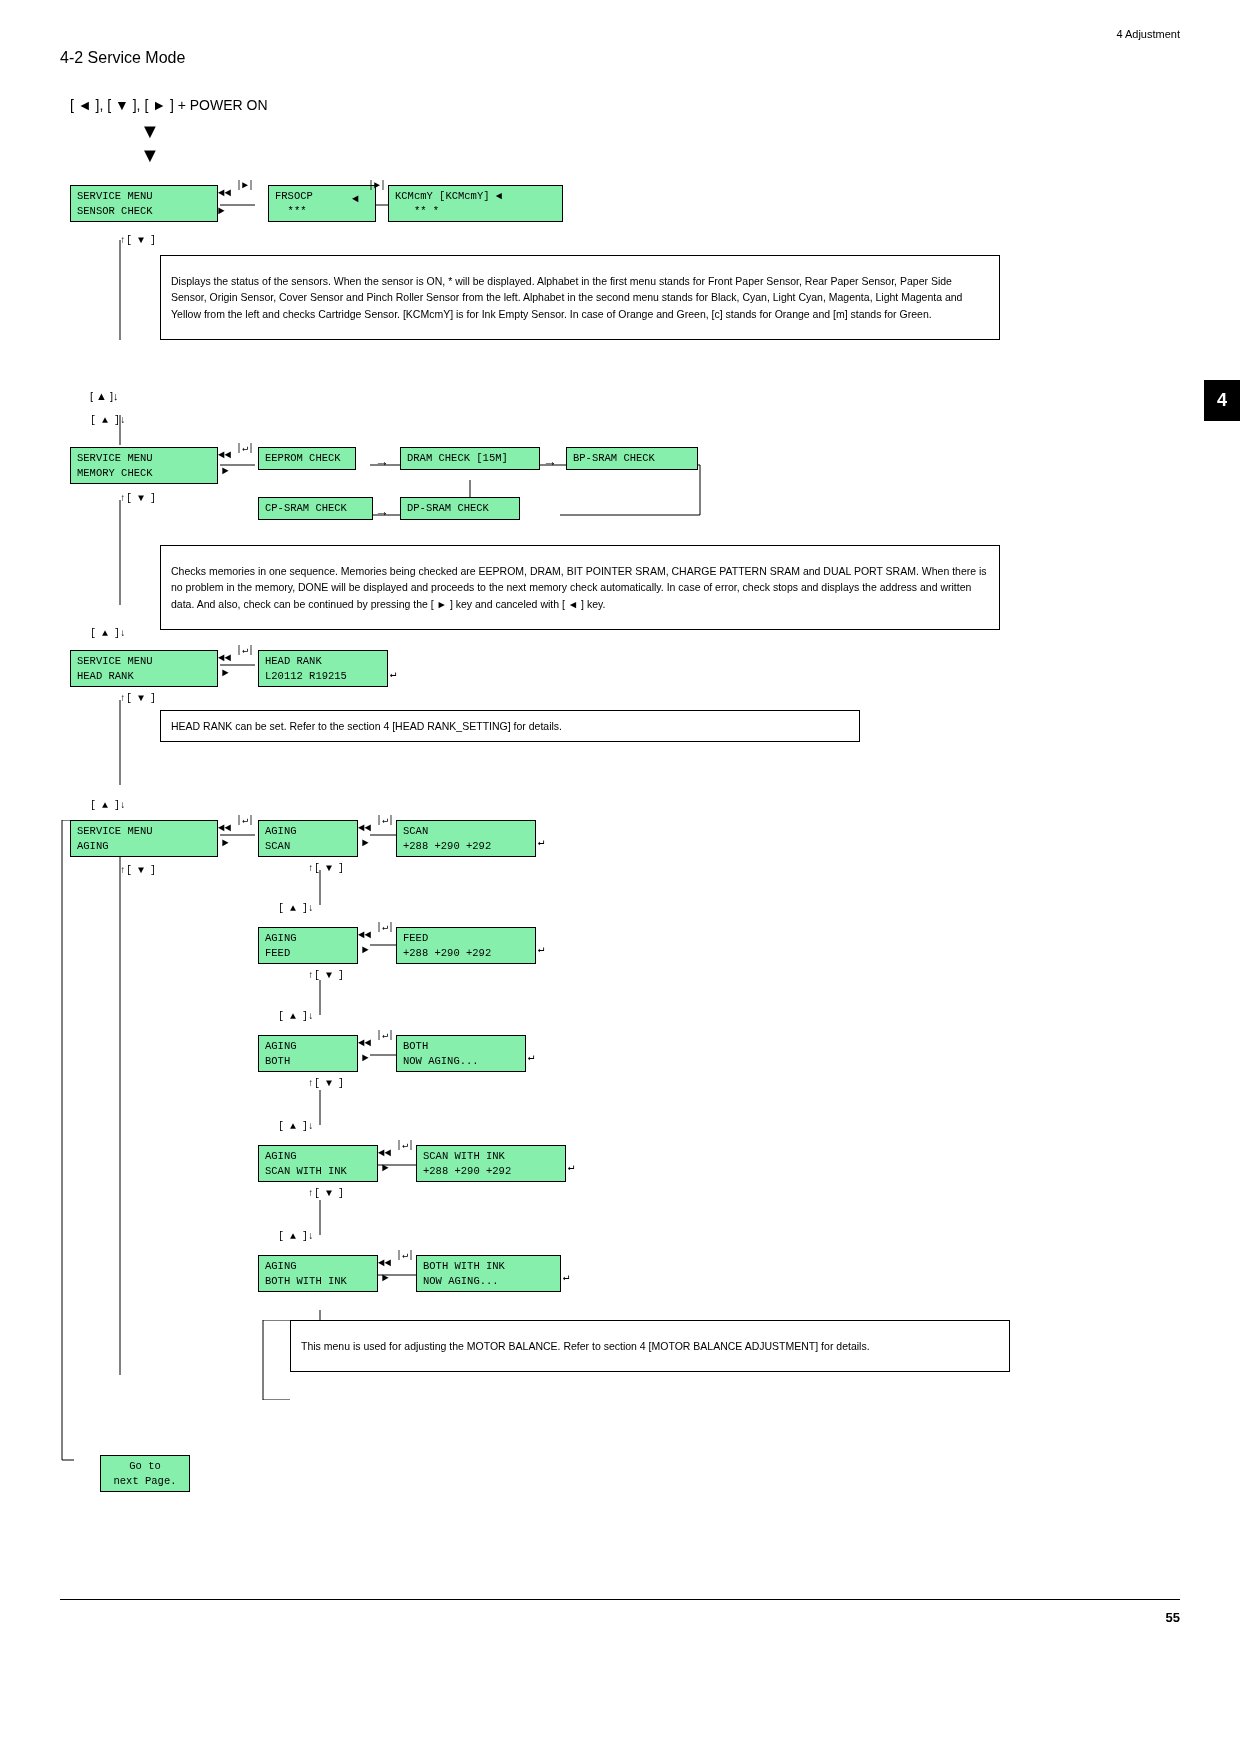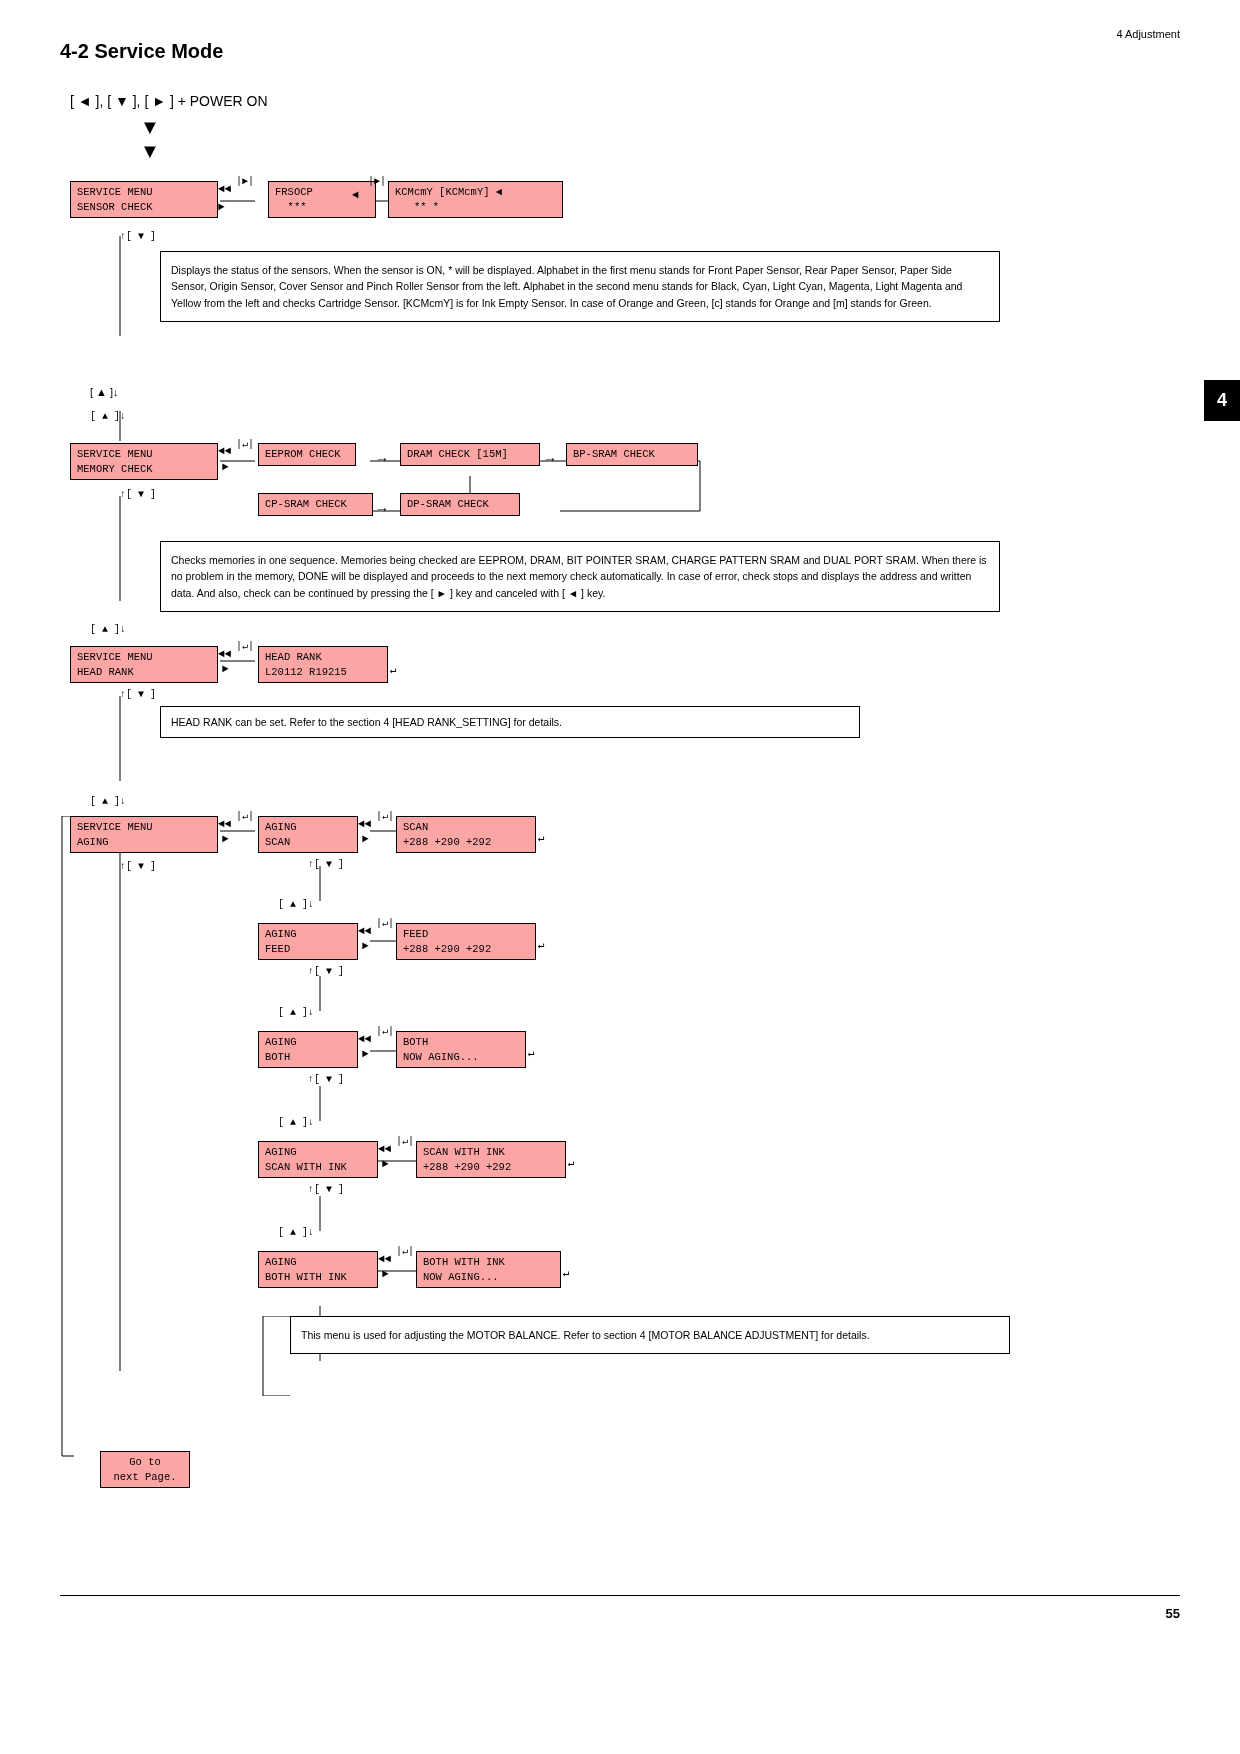--- a/index.html
+++ b/index.html
@@ -35,23 +35,24 @@
       text-align: center;
     }
     .page-number {
       position: absolute;
       bottom: 30px;
       right: 60px;
       font-size: 13px;
       font-weight: bold;
     }
     h1 {
-      font-size: 20px;
-      font-weight: bold;
+      font-size: 16px;
+      font-weight: normal;
       margin-bottom: 30px;
+      margin-top: 9px;
     }
     .power-on-line {
       font-size: 14px;
       margin-bottom: 6px;
       margin-left: 10px;
     }
     .menu-key-line {
       font-size: 14px;
       margin-left: 60px;
       margin-bottom: 4px;
@@ -64,21 +65,21 @@
       height: 1420px;
       margin-top: 8px;
     }
 
     .diag-box {
       position: absolute;
       border: 1px solid #000;
       font-family: 'Courier New', monospace;
       font-size: 10.5px;
       padding: 3px 6px;
-      background: #fca5a5;
+      background: #86efac;
       white-space: pre;
       line-height: 1.4;
     }
 
     .diag-text {
       position: absolute;
       font-size: 11px;
       font-family: Arial, sans-serif;
       white-space: nowrap;
     }
@@ -90,21 +91,21 @@
       width: 100%;
       height: 100%;
       pointer-events: none;
     }
 
     .desc-panel {
       position: absolute;
       border: 1px solid #000;
       font-size: 10.5px;
       line-height: 1.55;
-      padding: 10px 10px;
+      padding: 17px 10px;
       background: #fff;
     }
   </style>
 </head>
 <body>
 
 <div class="page-container">
   <div class="top-right-label">4  Adjustment</div>
 
   <h1>4-2  Service Mode</h1>

